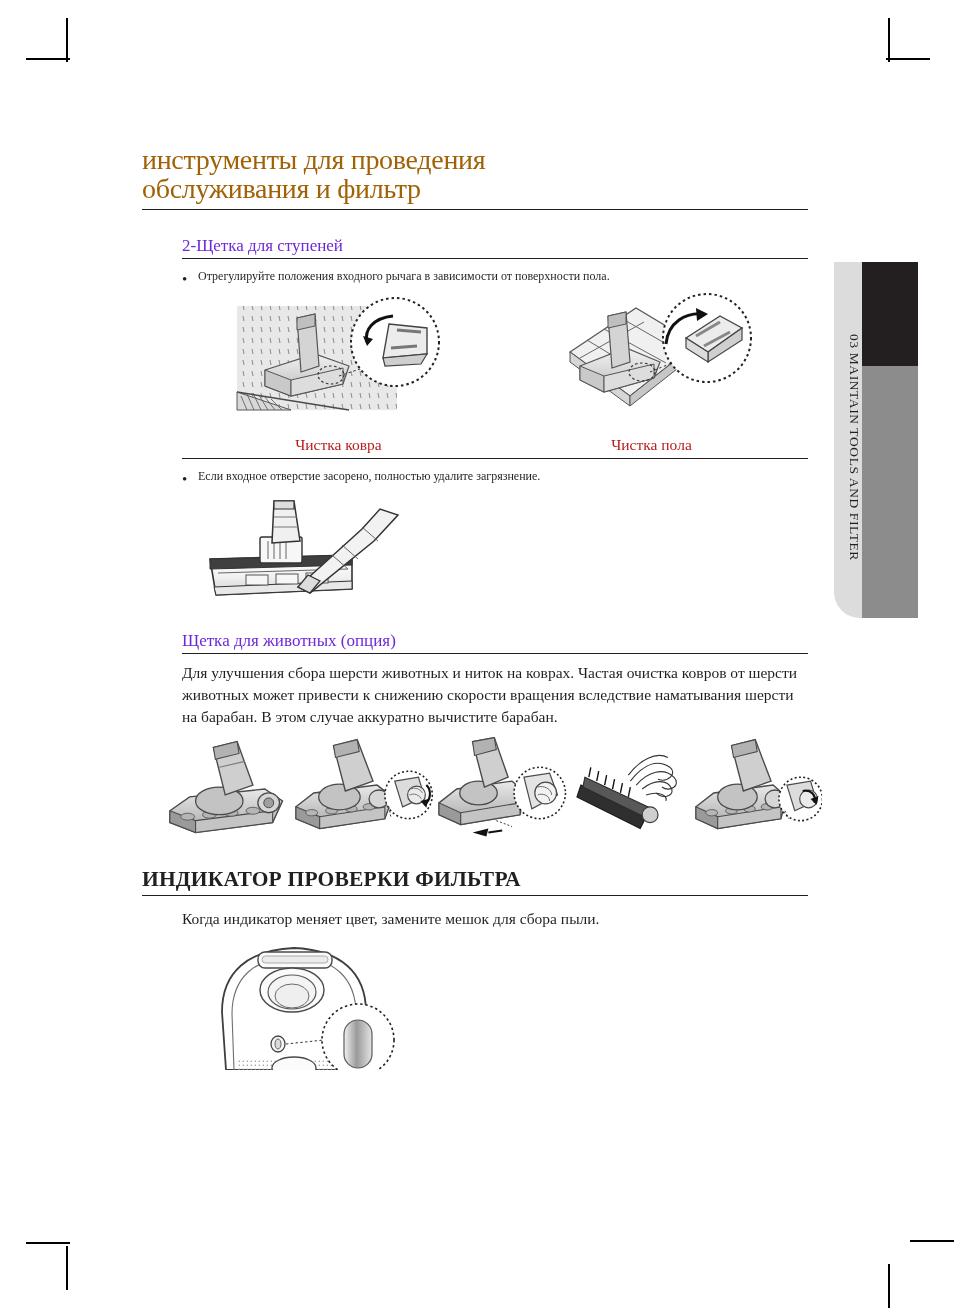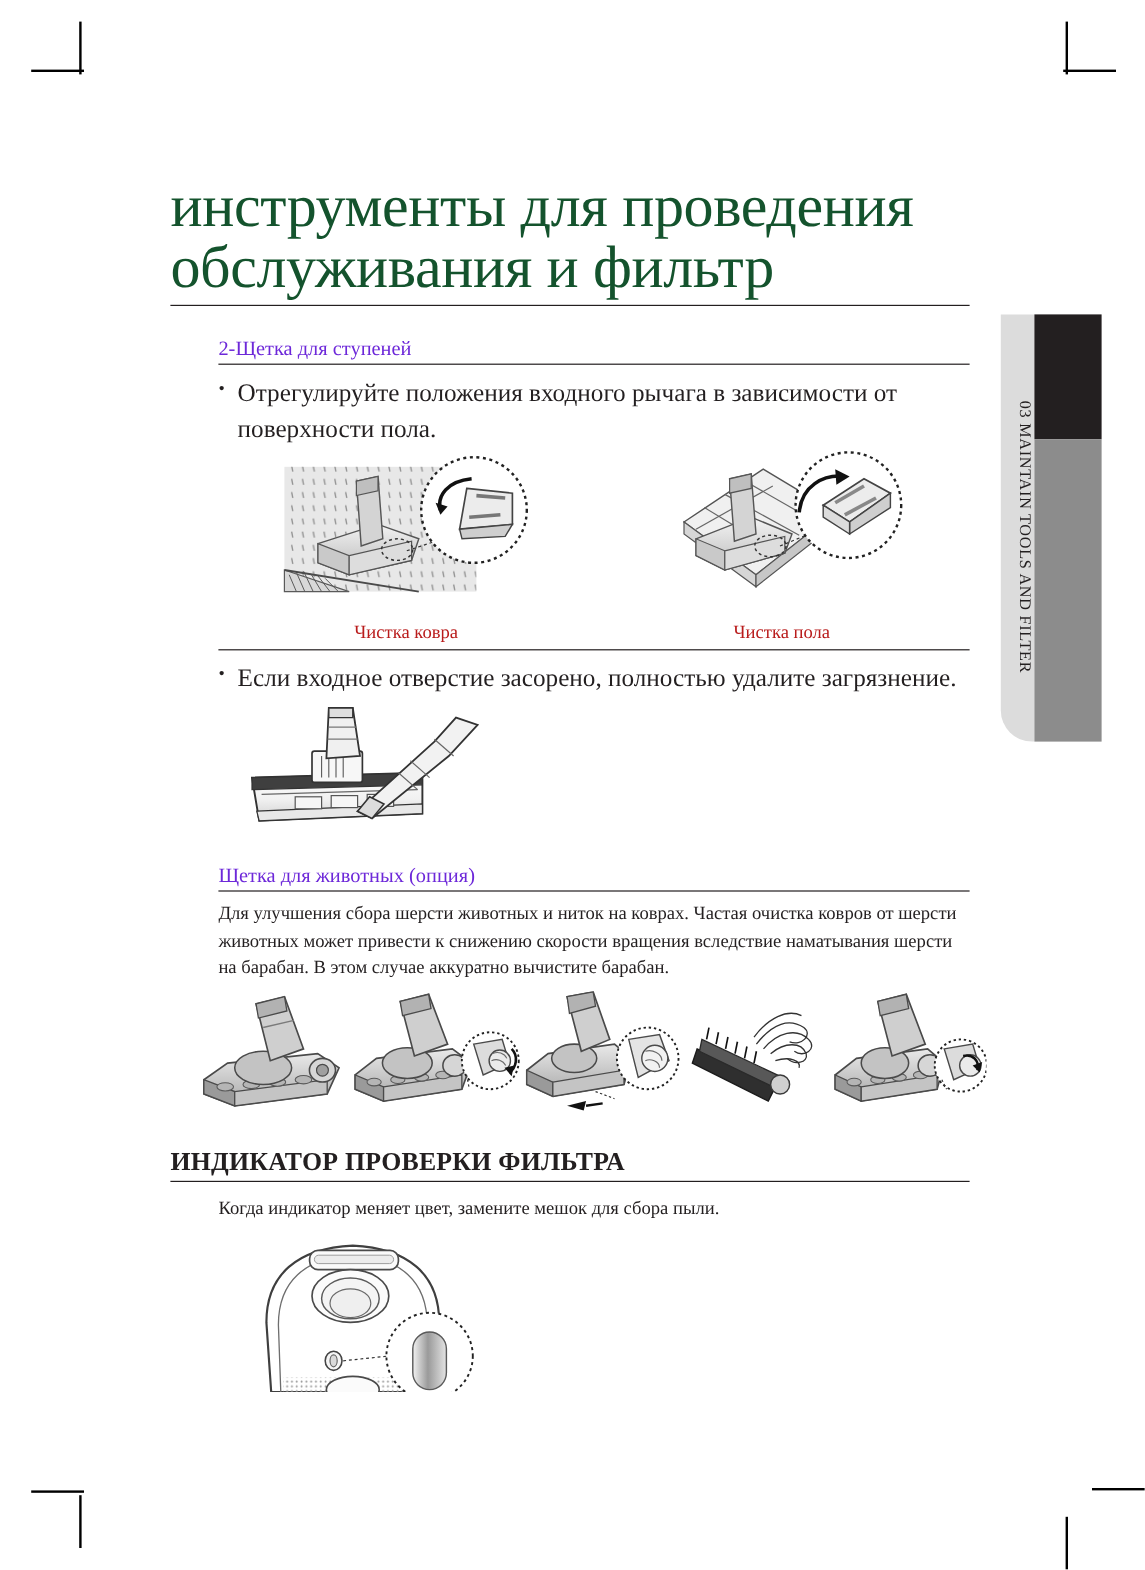--- a/index.html
+++ b/index.html
@@ -34,28 +34,28 @@
 
   .content {
     position: absolute;
     left: 142px;
     top: 146px;
     width: 666px;
   }
 
   
   .main-title {
-    font-size: 50px;
+    font-size: 28px;
     line-height: 1.02;
     font-weight: 400;
     letter-spacing: -0.3px;
     margin: 0;
     padding: 0 0 6px 0;
     border-bottom: 1.6px solid #231f20;
-    color: #14532d;
+    color: #a16207;
   }
   .main-title .l2 { display: block; }
 
   
   .section-heading {
     margin: 28px 0 0 0;
     font-size: 21.5px;
     font-weight: bold;
     letter-spacing: 0.2px;
     padding-bottom: 3px;
@@ -81,21 +81,21 @@
     width: 626px;
   }
   .bullet-dot {
     flex: 0 0 16px;
     font-size: 15px;
     line-height: 1.42;
     padding-top: 1px;
   }
   .bullet-text {
     flex: 1 1 auto;
-    font-size: 21px;
+    font-size: 12px;
     line-height: 1.42;
   }
 
   .body-text {
     margin: 8px 0 0 40px;
     width: 626px;
     font-size: 15.5px;
     line-height: 1.44;
     text-align: left;
   }

